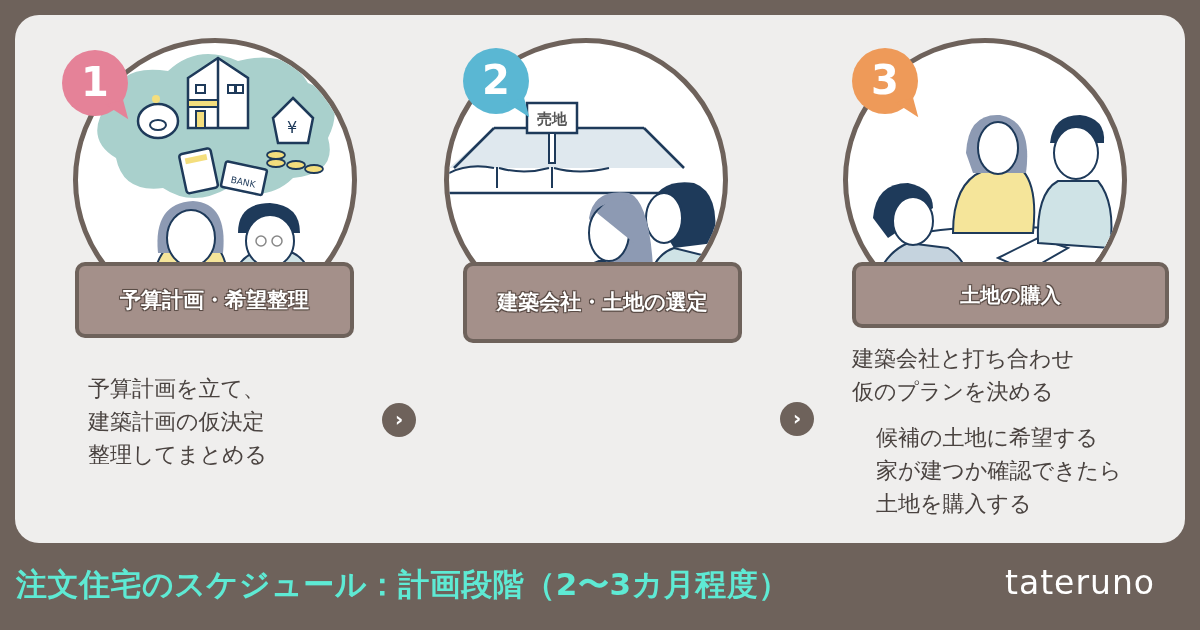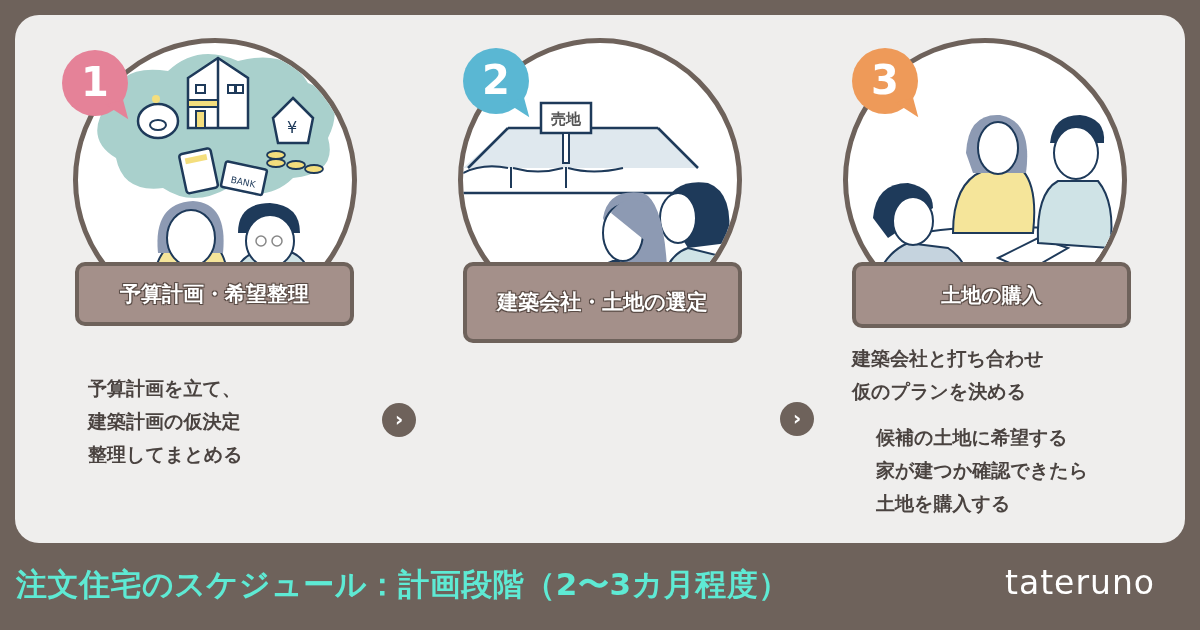--- a/index.html
+++ b/index.html
@@ -10,21 +10,21 @@
   .circle { position:absolute; width:284px; height:284px; border-radius:50%; background:#ffffff;
             border:5px solid #6e625b; box-sizing:border-box; overflow:hidden; }
   .badge { position:absolute; width:66px; height:66px; border-radius:50%; color:#fff;
            font-weight:bold; font-size:40px; text-align:center; line-height:64px; z-index:3; }
   .badge::after { content:""; position:absolute; right:2px; bottom:-6px; width:0; height:0;
                   border-left:18px solid transparent; border-top:20px solid var(--bc); transform:rotate(-15deg); }
   .label-box { position:absolute; background:#a4908a; border:4px solid #6e625b; border-radius:10px;
                box-sizing:border-box; color:#fff; font-weight:bold; text-align:center; z-index:4;
                display:flex; flex-direction:column; justify-content:center; align-items:center;
                font-size:21px; line-height:27px; text-shadow: 0 0 2px #5a4c46, 1px 1px 0 #5a4c46, -1px -1px 0 #5a4c46, 1px -1px 0 #5a4c46, -1px 1px 0 #5a4c46; }
-  .desc { position:absolute; color:#4a4340; font-weight:bold; font-size:19px; line-height:33px; white-space:pre-line; }
+  .desc { position:absolute; color:#4a4340; font-weight:normal; font-size:22px; line-height:33px; white-space:pre-line; }
   .arrow { position:absolute; width:34px; height:34px; border-radius:50%; background:#6e625b; color:#fff;
            font-size:20px; font-weight:bold; text-align:center; line-height:32px; }
   .footer-title { position:absolute; left:16px; top:564px; color:#5eead4; font-weight:bold; font-size:31px; letter-spacing:0.5px; }
   .brand { position:absolute; left:1005px; top:563px; color:#fff; font-size:33px; font-weight:normal; letter-spacing:1px; }
   svg { display:block; }
 </style>
 </head>
 <body>
 
 <div class="panel">
@@ -79,33 +79,33 @@
 
         <g>
           <path d="M150 274 Q150 220 175 210 L215 210 Q240 222 235 274 Z" fill="#cfe3e6" stroke="#1e3a5a" stroke-width="2"></path>
           <path d="M160 190 Q160 160 192 160 Q222 162 222 190 Z" fill="#1e3a5a"></path>
           <ellipse cx="192" cy="198" rx="24" ry="26" fill="#fff" stroke="#1e3a5a" stroke-width="2"></ellipse>
           <circle cx="183" cy="198" r="5" fill="none" stroke="#888" stroke-width="1.5"></circle>
           <circle cx="199" cy="198" r="5" fill="none" stroke="#888" stroke-width="1.5"></circle>
         </g>
       </svg>
     </div>
-    <div class="label-box" style="left:60px; top:247px; width:279px; height:64px;">
+    <div class="label-box" style="left:60px; top:247px; width:279px; height:76px;">
       <span>予算計画・希望整理</span>
     </div>
     <div class="desc" style="left:73px; top:357px;">予算計画を立て、
 建築計画の仮決定
 整理してまとめる</div>
   </div>
 
   <div class="arrow" style="left:367px; top:388px;">›</div>
 
   <div class="step" style="left:385px;">
     <div class="badge" style="left:63px; top:33px; background:#5ab7d3; --bc:#5ab7d3;"><span>2</span></div>
-    <div class="circle" style="left:58px; top:23px;">
+    <div class="circle" style="left:44px; top:23px;">
       <svg width="274" height="274" viewBox="0 0 274 274">
 
         <polygon points="45,85 195,85 235,125 0,125 0,125" fill="#dfe8ee"></polygon>
         <line x1="45" y1="85" x2="195" y2="85" stroke="#1e3a5a" stroke-width="2.5"></line>
         <line x1="45" y1="85" x2="5" y2="125" stroke="#1e3a5a" stroke-width="2.5"></line>
         <line x1="195" y1="85" x2="235" y2="125" stroke="#1e3a5a" stroke-width="2.5"></line>
         <line x1="0" y1="150" x2="240" y2="150" stroke="#1e3a5a" stroke-width="2.5"></line>
         <path d="M0 130 Q20 120 45 125 M50 125 Q75 132 100 125 M105 125 Q130 132 160 125" fill="none" stroke="#1e3a5a" stroke-width="2"></path>
         <line x1="48" y1="124" x2="48" y2="145" stroke="#1e3a5a" stroke-width="2"></line>
         <line x1="103" y1="124" x2="103" y2="145" stroke="#1e3a5a" stroke-width="2"></line>
@@ -147,21 +147,21 @@
 
         <path d="M190 200 Q188 150 210 138 L250 138 Q268 160 262 205 Z" fill="#cfe3e6" stroke="#1e3a5a" stroke-width="2"></path>
         <path d="M202 100 Q205 72 232 72 Q258 75 256 100 Z" fill="#1e3a5a"></path>
         <ellipse cx="228" cy="110" rx="22" ry="26" fill="#fff" stroke="#1e3a5a" stroke-width="2"></ellipse>
 
         <path d="M20 274 Q25 215 60 200 L100 205 Q130 225 120 274 Z" fill="#c5d3de" stroke="#1e3a5a" stroke-width="2"></path>
         <path d="M25 175 Q28 140 60 140 Q85 145 85 165 L40 195 Z" fill="#1e3a5a"></path>
         <ellipse cx="65" cy="178" rx="20" ry="24" fill="#fff" stroke="#1e3a5a" stroke-width="2"></ellipse>
       </svg>
     </div>
-    <div class="label-box" style="left:67px; top:247px; width:279px; height:66px; font-size:20px; line-height:25px;">
+    <div class="label-box" style="left:67px; top:247px; width:317px; height:66px; font-size:20px; line-height:25px;">
       <span>土地の購入</span>
     </div>
     <div class="desc" style="left:67px; top:327px;">建築会社と打ち合わせ
 仮のプランを決める</div>
     <div class="desc" style="left:67px; top:406px;margin-left:24px;">候補の土地に希望する
 家が建つか確認できたら
 土地を購入する</div>
   </div>
 
 </div>

